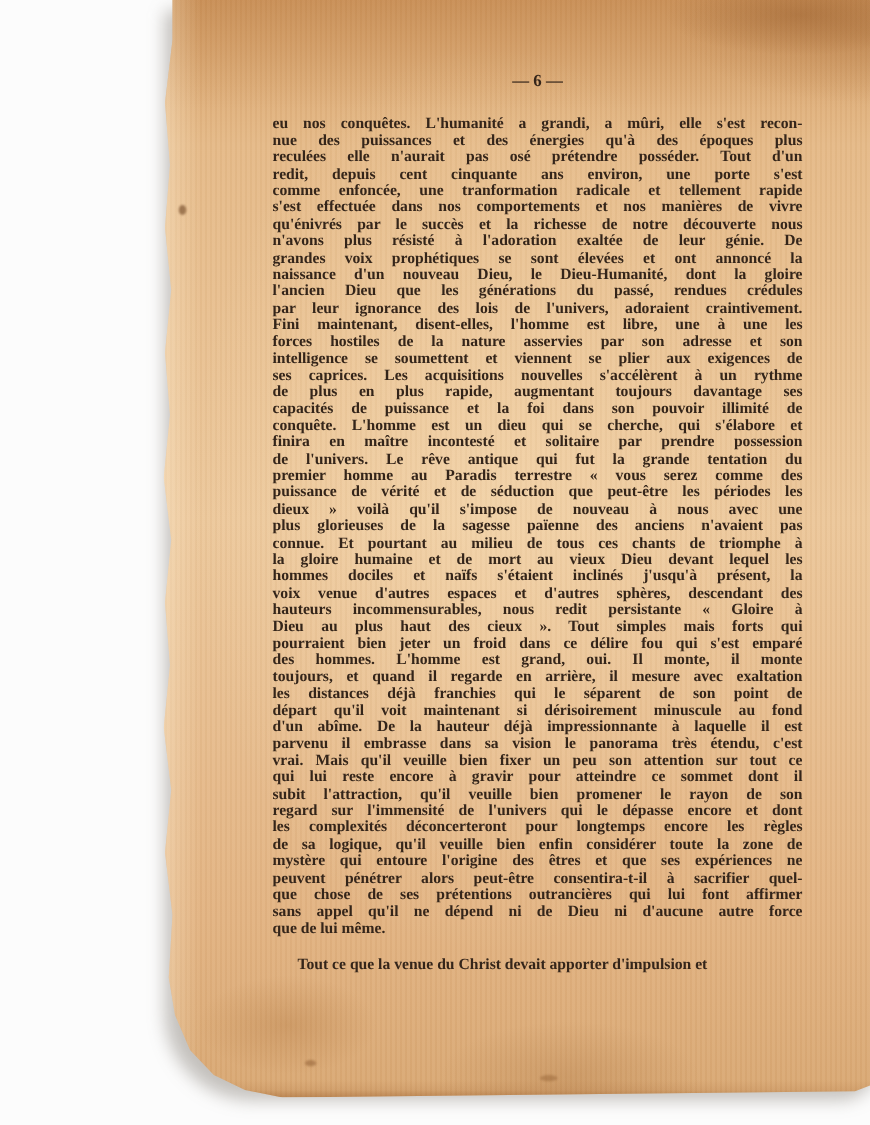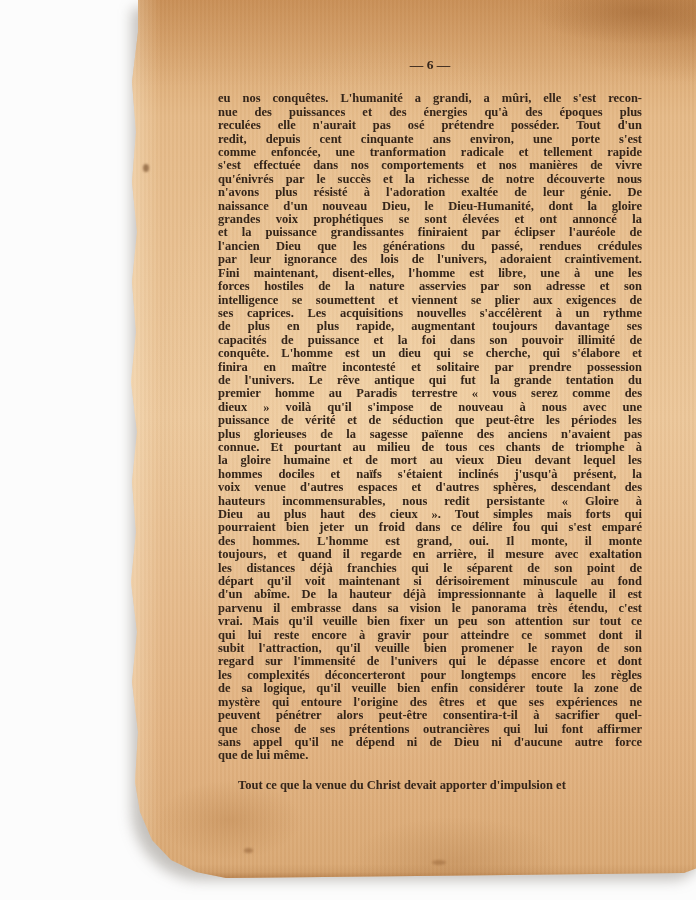--- a/index.html
+++ b/index.html
@@ -104,37 +104,36 @@
     <div>
         <div class="paragraph">
           <div class="line">eu nos conquêtes. L'humanité a grandi, a mûri, elle s'est recon-</div>
           <div class="line">nue des puissances et des énergies qu'à des époques plus</div>
           <div class="line">reculées elle n'aurait pas osé prétendre posséder. Tout d'un</div>
           <div class="line">redit, depuis cent cinquante ans environ, une porte s'est</div>
           <div class="line">comme enfoncée, une tranformation radicale et tellement rapide</div>
           <div class="line">s'est effectuée dans nos comportements et nos manières de vivre</div>
           <div class="line">qu'énivrés par le succès et la richesse de notre découverte nous</div>
           <div class="line">n'avons plus résisté à l'adoration exaltée de leur génie. De</div>
+          <div class="line">grandes voix prophétiques se sont élevées et ont annoncé la</div>
           <div class="line">naissance d'un nouveau Dieu, le Dieu-Humanité, dont la gloire</div>
-          <div class="line">grandes voix prophétiques se sont élevées et ont annoncé la</div>
-          <div class="line">et la puissance grandissantes finiraient par éclipser l'auréole de</div>
           <div class="line">l'ancien Dieu que les générations du passé, rendues crédules</div>
           <div class="line">par leur ignorance des lois de l'univers, adoraient craintivement.</div>
           <div class="line">Fini maintenant, disent-elles, l'homme est libre, une à une les</div>
           <div class="line">forces hostiles de la nature asservies par son adresse et son</div>
           <div class="line">intelligence se soumettent et viennent se plier aux exigences de</div>
           <div class="line">ses caprices. Les acquisitions nouvelles s'accélèrent à un rythme</div>
           <div class="line">de plus en plus rapide, augmentant toujours davantage ses</div>
           <div class="line">capacités de puissance et la foi dans son pouvoir illimité de</div>
           <div class="line">conquête. L'homme est un dieu qui se cherche, qui s'élabore et</div>
           <div class="line">finira en maître incontesté et solitaire par prendre possession</div>
           <div class="line">de l'univers. Le rêve antique qui fut la grande tentation du</div>
           <div class="line">premier homme au Paradis terrestre « vous serez comme des</div>
+          <div class="line">puissance de vérité et de séduction que peut-être les périodes les</div>
           <div class="line">dieux » voilà qu'il s'impose de nouveau à nous avec une</div>
-          <div class="line">puissance de vérité et de séduction que peut-être les périodes les</div>
           <div class="line">plus glorieuses de la sagesse païenne des anciens n'avaient pas</div>
           <div class="line">connue. Et pourtant au milieu de tous ces chants de triomphe à</div>
           <div class="line">la gloire humaine et de mort au vieux Dieu devant lequel les</div>
           <div class="line">hommes dociles et naïfs s'étaient inclinés j'usqu'à présent, la</div>
           <div class="line">voix venue d'autres espaces et d'autres sphères, descendant des</div>
           <div class="line">hauteurs incommensurables, nous redit persistante « Gloire à</div>
           <div class="line">Dieu au plus haut des cieux ». Tout simples mais forts qui</div>
           <div class="line">pourraient bien jeter un froid dans ce délire fou qui s'est emparé</div>
           <div class="line">des hommes. L'homme est grand, oui. Il monte, il monte</div>
           <div class="line">toujours, et quand il regarde en arrière, il mesure avec exaltation</div>

